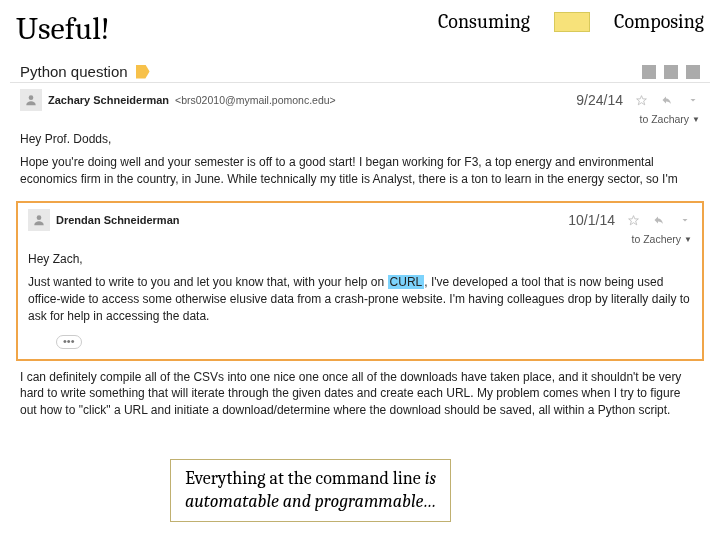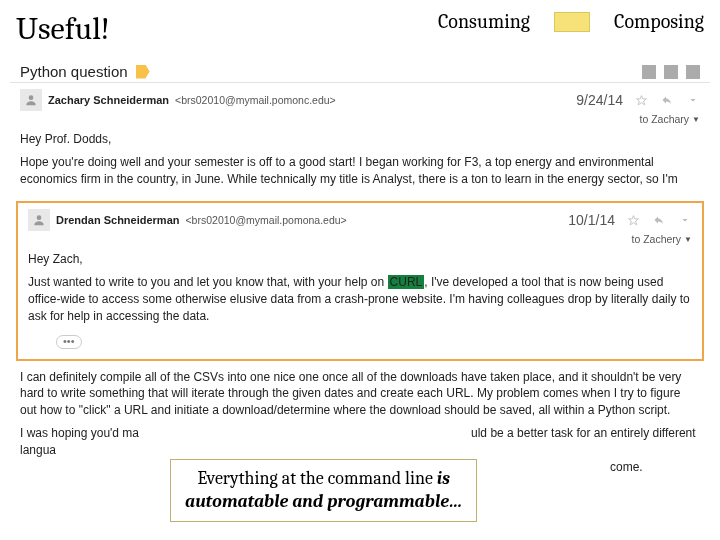--- a/index.html
+++ b/index.html
@@ -22,24 +22,24 @@
   .sender { font-weight: bold; font-size: 11px; }
   .sender-email { font-weight: normal; color: #555; font-size: 10.5px; }
   .date { margin-left: auto; font-size: 14px; color: #555; }
   .star { width: 13px; height: 13px; margin-left: 6px; }
   .reply-ic, .menu-ic { width: 14px; height: 12px; margin-left: 6px; opacity: 0.5; }
   .to-line { font-size: 10.5px; color: #555; margin: 2px 0 6px 28px; display: flex; align-items: center; gap: 3px; justify-content: flex-end; }
   .dd { font-size: 8px; }
   .body-text { font-size: 12px; line-height: 1.4; color: #222; margin-left: 0; }
   .body-text p { margin: 6px 0; }
   .highlighted-msg { border: 2px solid #f0a548; margin: 0 6px; }
-  .curl { background: #15803d; padding: 0 2px; }
+  .curl { background: #7dd3fc; padding: 0 2px; }
   .ellipsis-btn { display: inline-block; border: 1px solid #ccc; border-radius: 7px; padding: 0 6px 2px; font-size: 11px; color: #777; margin: 4px 0 2px 28px; line-height: 10px; }
   .callout { position: absolute; left: 170px; bottom: 18px; background: #fff; border: 1px solid #c0b070; padding: 8px 14px; font-family: Cambria, Georgia, serif; font-size: 18px; text-align: center; line-height: 1.25; }
-  .callout .ital { font-style: italic; font-weight: bold; }
+  .callout .ital { font-style: italic; }
 </style>
 </head>
 <body>
 
 <div class="header">
   <div class="title">Useful!</div>
   <div class="header-right">
     <span class="header-label">Consuming</span>
     <span class="yellow-box"></span>
     <span class="header-label">Composing</span>
@@ -90,21 +90,20 @@
 
   <div class="msg highlighted-msg">
     <div class="msg-head">
       <span class="avatar">
           <svg viewBox="0 0 24 24">
             <circle cx="12" cy="8" r="4"></circle>
             <path d="M4 20c0-4 4-6 8-6s8 2 8 6v1H4z"></path>
           </svg>
         </span>
       <span class="sender">Drendan Schneiderman</span>
-      <span class="sender-email">&lt;brs02010@mymail.pomona.edu&gt;</span>
       <span class="date">10/1/14</span>
       <svg class="star" viewBox="0 0 24 24">
           <path fill="none" stroke="#bbb" stroke-width="1.5" d="M12 3l2.5 6H21l-5 4 2 7-6-4-6 4 2-7-5-4h6.5z"></path>
         </svg>
       <svg class="reply-ic" viewBox="0 0 24 24">
           <path fill="#777" d="M10 9V5l-7 7 7 7v-4c5 0 8 2 10 5-1-6-4-11-10-11z"></path>
         </svg>
       <svg class="menu-ic" viewBox="0 0 24 24">
           <path fill="#777" d="M7 10l5 5 5-5z"></path>
         </svg>
@@ -116,21 +115,20 @@
     <div class="body-text">
       <p>Hey Zach,</p>
       <p><span>Just wanted to write to you and let you know that, with your help on </span><span class="curl">CURL</span><span>, I've developed a tool that is now being used office-wide to access some otherwise elusive data from a crash-prone website. I'm having colleagues drop by literally daily to ask for help in accessing the data.</span></p>
     </div>
     <div class="ellipsis-btn">•••</div>
   </div>
 
   <div class="msg" style="border-top:none;padding-top:2px">
     <div class="body-text">
       <p>I can definitely compile all of the CSVs into one nice one once all of the downloads have taken place, and it shouldn't be very hard to write something that will iterate through the given dates and create each URL. My problem comes when I try to figure out how to "click" a URL and initiate a download/determine where the download should be saved, all within a Python script.</p>
-      <p><span>I was hoping you'd ma</span><span style="display:inline-block;width:332px"></span><span>uld be a better task for an entirely different langua</span><br><span style="margin-left:590px;display:inline-block">come.</span></p>
     </div>
   </div>
 </div>
 
 <div class="callout">
   <span>Everything at the command line </span><span class="ital">is</span><br>
   <span class="ital">automatable and programmable…</span>
 </div>
 
 </body></html>

